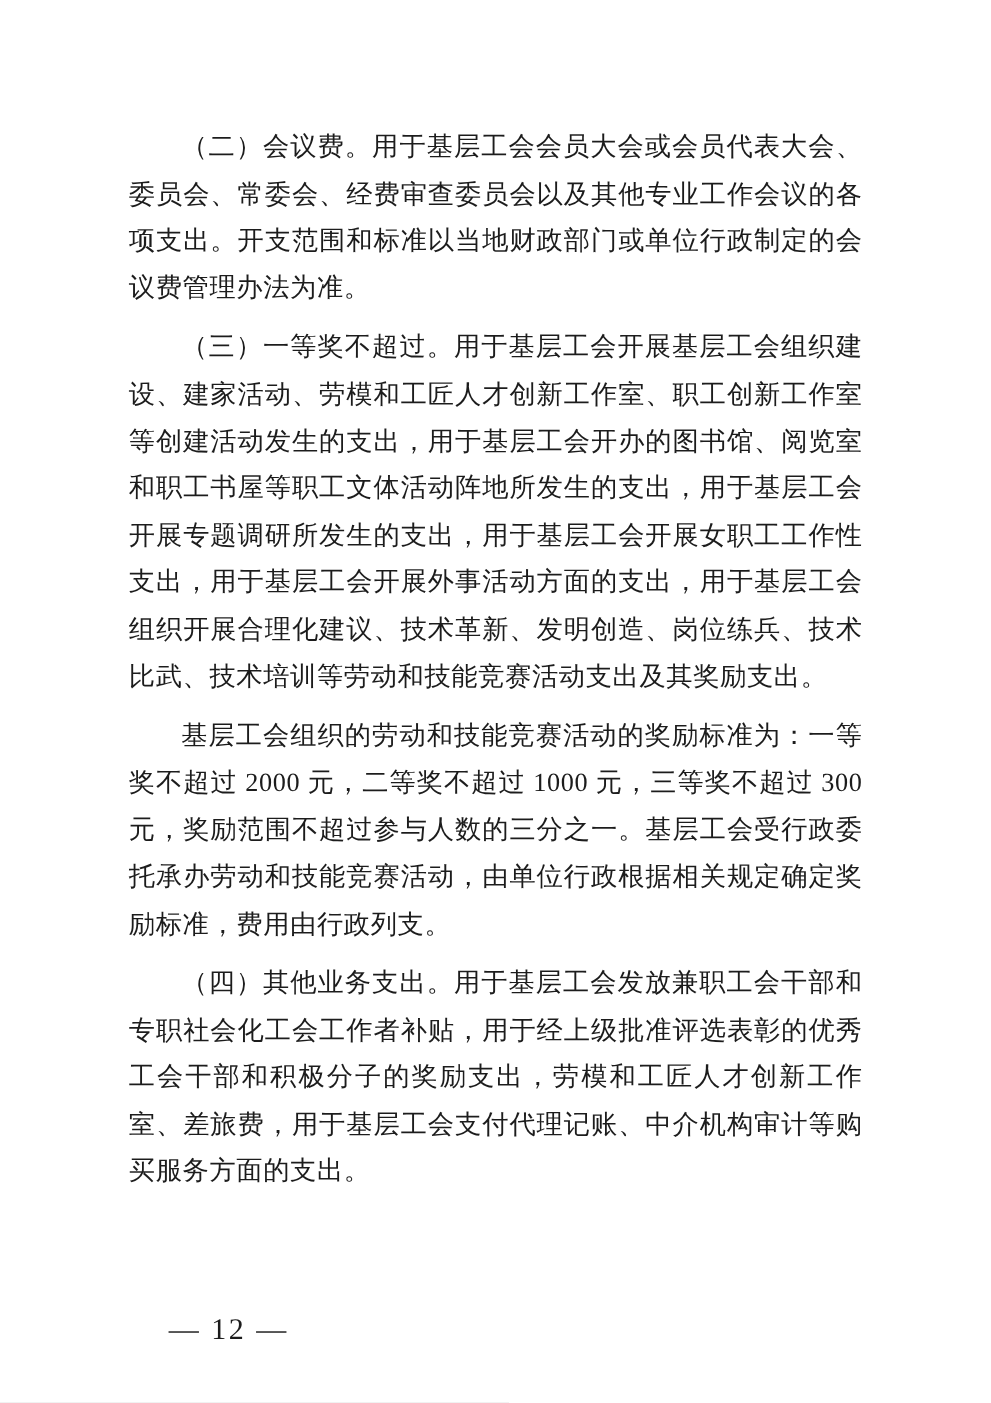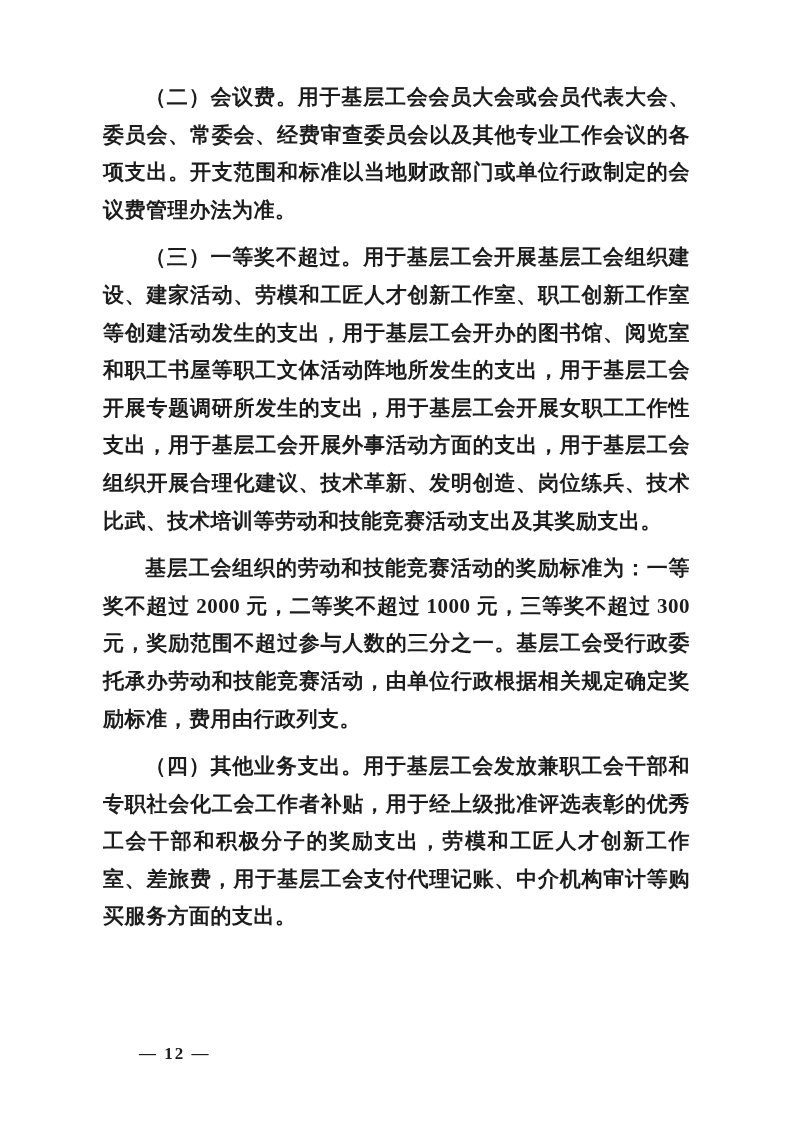--- a/index.html
+++ b/index.html
@@ -7,39 +7,38 @@
     padding: 0;
     background: #e8e8e8;
   }
   .page {
     position: relative;
     width: 793px;
     height: 1122px;
     margin: 0 auto;
     background: #ffffff;
     box-sizing: border-box;
-    padding: 79px 103px 0 103px;
+    padding: 99px 103px 0 103px;
     font-family: "Liberation Serif", "DejaVu Serif", serif;
     color: #1c1c1c;
     overflow: hidden;
-    font-weight: bold;
   }
   .body-text p.para {
     margin: 0 0 10px 0;
     font-size: 21px;
     line-height: 37.6px;
     text-align: justify;
     text-indent: 2em;
     letter-spacing: 0.5px;
   }
   .footer {
     position: absolute;
-    left: 114px;
+    left: 103px;
     top: 1024px;
-    font-size: 17px;
+    font-size: 24px;
     color: #1c1c1c;
     letter-spacing: 2px;
     white-space: pre;
   }
 </style>
 </head>
 <body>
 
 <div class="page">
   <div class="body-text">

